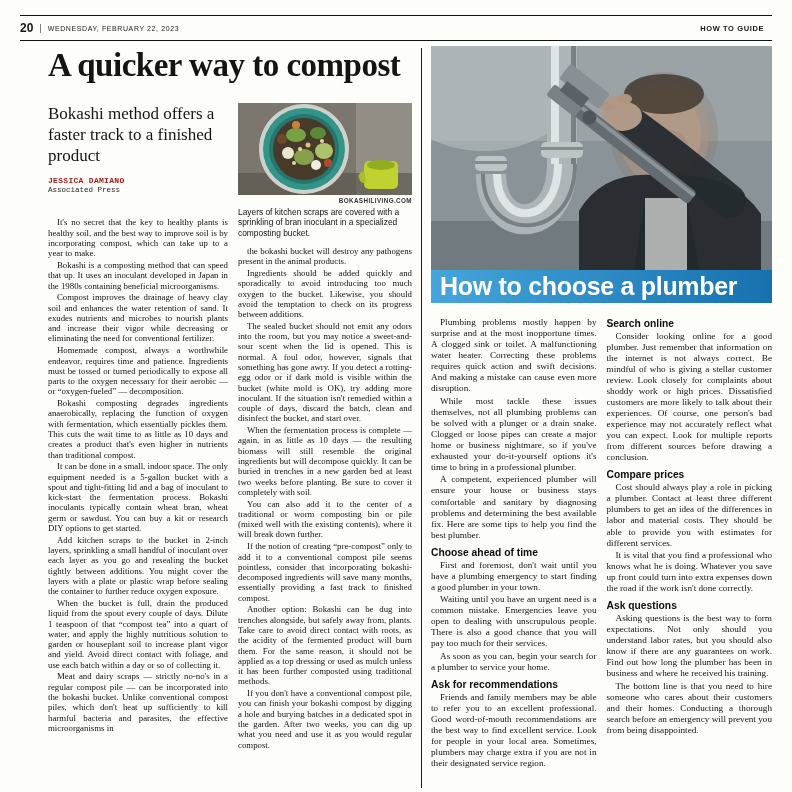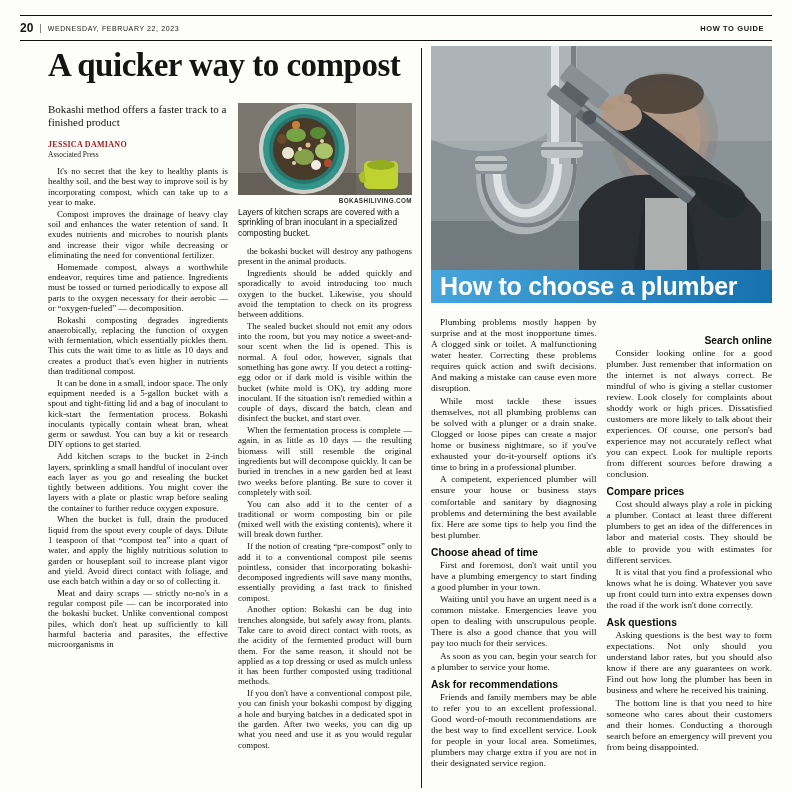--- a/index.html
+++ b/index.html
@@ -29,22 +29,22 @@
   }
   
   .compost { width:392px; flex:none; padding-left:28px; }
   .headline {
     font-size:33px; font-weight:bold; letter-spacing:-0.5px;
     margin:2px 0 17px; line-height:1.05;
   }
   .cols { display:flex; gap:10px; }
   .col1 { width:180px; flex:none; }
   .col2 { width:174px; flex:none; }
-  .subhead { font-size:11px; font-weight:400; line-height:1.25; margin:3px 0 10px; }
-  .byline { margin-bottom:7px; font-family:Liberation Serif, serif; }
+  .subhead { font-size:17px; font-weight:400; line-height:1.25; margin:3px 0 10px; }
+  .byline { margin-bottom:23px; font-family:Liberation Mono, monospace; }
   .byline-name { font-size:8px; font-weight:bold; letter-spacing:.3px; color:var(--byline-red,#a21d1d); }
   .byline-org { font-size:7.5px; color:#222; margin-top:1px; }
   .body-p {
     font-size:8.8px; line-height:1.17; text-align:justify; text-indent:9px;
     margin:0 0 1.5px; color:#121212;
   }
   .compost-photo { width:174px; height:92px; margin:3px 0 2px; overflow:hidden; background:#6f6b64; }
   .compost-photo svg { display:block; }
   .photo-credit {
     font-family:"Liberation Sans","DejaVu Sans",sans-serif;
@@ -68,21 +68,21 @@
     font-weight:bold; font-size:25px; line-height:33px; padding-left:9px;
     letter-spacing:-0.3px; white-space:nowrap; overflow:hidden;
   }
   .pcols { display:flex; gap:10px; margin-top:14px; }
   .pcol { flex:1; min-width:0; }
   .pcol .body-p { font-size:9.2px; line-height:1.2; }
   .col-head {
     font-family:"Liberation Sans","DejaVu Sans",sans-serif;
     font-size:10.3px; font-weight:bold; margin:6px 0 2px; color:#0e0e0e;
   }
-  .pcol > .col-head:first-child { margin-top:18px;text-align:right; }
+  .pcol > .col-head:first-child { margin-top:1px; }
 </style>
 </head>
 <body>
 
 <div class="page">
   <div class="rule rule-top"></div>
   <header class="masthead">
     <div class="mh-left">
       <span class="pagenum">20</span>
       <span class="mh-sep">|</span>
@@ -98,20 +98,21 @@
       <h1 class="headline">A quicker way to compost</h1>
       <div class="cols">
         <div class="col col1">
           <h2 class="subhead">Bokashi method offers a faster track to a finished product</h2>
           <div class="byline">
             <div class="byline-name">JESSICA DAMIANO</div>
             <div class="byline-org">Associated Press</div>
           </div>
           <div>
               <p class="body-p">It's no secret that the key to healthy plants is healthy soil, and the best way to improve soil is by incorporating compost, which can take up to a year to make.</p>
+              <p class="body-p">Bokashi is a composting method that can speed that up. It uses an inoculant developed in Japan in the 1980s containing beneficial microorganisms.</p>
               <p class="body-p">Compost improves the drainage of heavy clay soil and enhances the water retention of sand. It exudes nutrients and microbes to nourish plants and increase their vigor while decreasing or eliminating the need for conventional fertilizer.</p>
               <p class="body-p">Homemade compost, always a worthwhile endeavor, requires time and patience. Ingredients must be tossed or turned periodically to expose all parts to the oxygen necessary for their aerobic — or “oxygen-fueled” — decomposition.</p>
               <p class="body-p">Bokashi composting degrades ingredients anaerobically, replacing the function of oxygen with fermentation, which essentially pickles them. This cuts the wait time to as little as 10 days and creates a product that's even higher in nutrients than traditional compost.</p>
               <p class="body-p">It can be done in a small, indoor space. The only equipment needed is a 5-gallon bucket with a spout and tight-fitting lid and a bag of inoculant to kick-start the fermentation process. Bokashi inoculants typically contain wheat bran, wheat germ or sawdust. You can buy a kit or research DIY options to get started.</p>
               <p class="body-p">Add kitchen scraps to the bucket in 2-inch layers, sprinkling a small handful of inoculant over each layer as you go and resealing the bucket tightly between additions. You might cover the layers with a plate or plastic wrap before sealing the container to further reduce oxygen exposure.</p>
               <p class="body-p">When the bucket is full, drain the produced liquid from the spout every couple of days. Dilute 1 teaspoon of that “compost tea” into a quart of water, and apply the highly nutritious solution to garden or houseplant soil to increase plant vigor and yield. Avoid direct contact with foliage, and use each batch within a day or so of collecting it.</p>
               <p class="body-p">Meat and dairy scraps — strictly no-no's in a regular compost pile — can be incorporated into the bokashi bucket. Unlike conventional compost piles, which don't heat up sufficiently to kill harmful bacteria and parasites, the effective microorganisms in</p>
             </div>
         </div>
         <div class="col col2">

